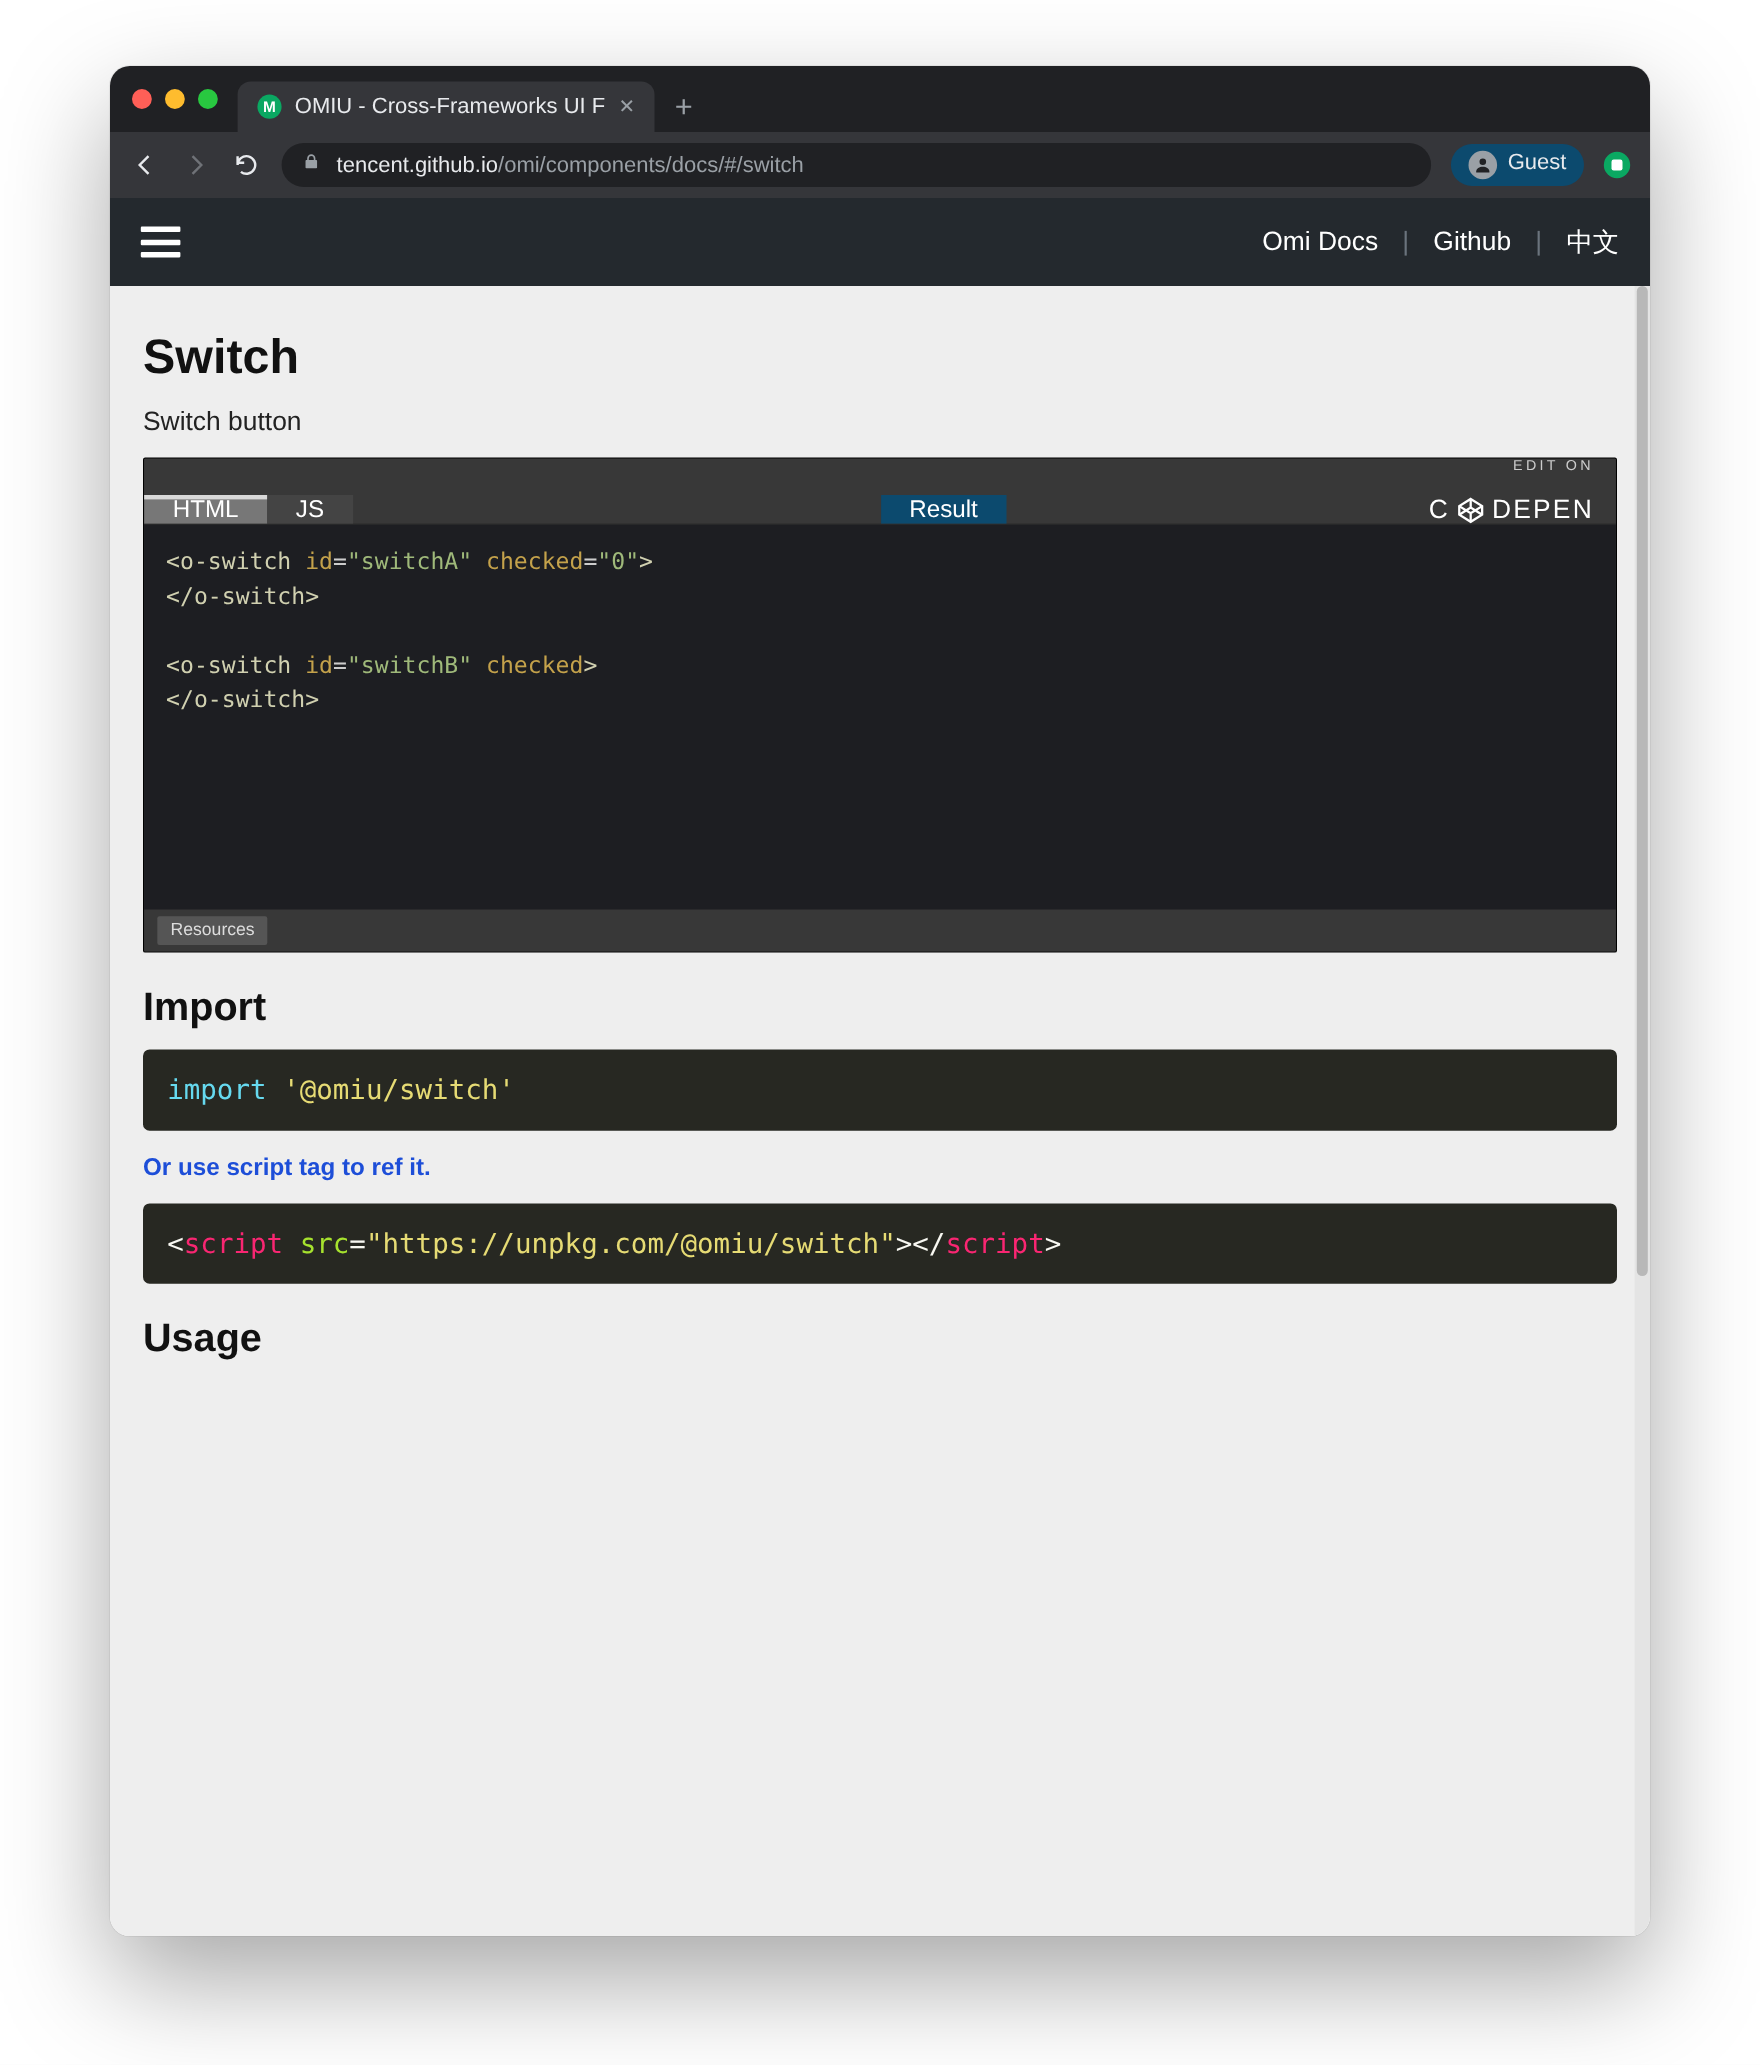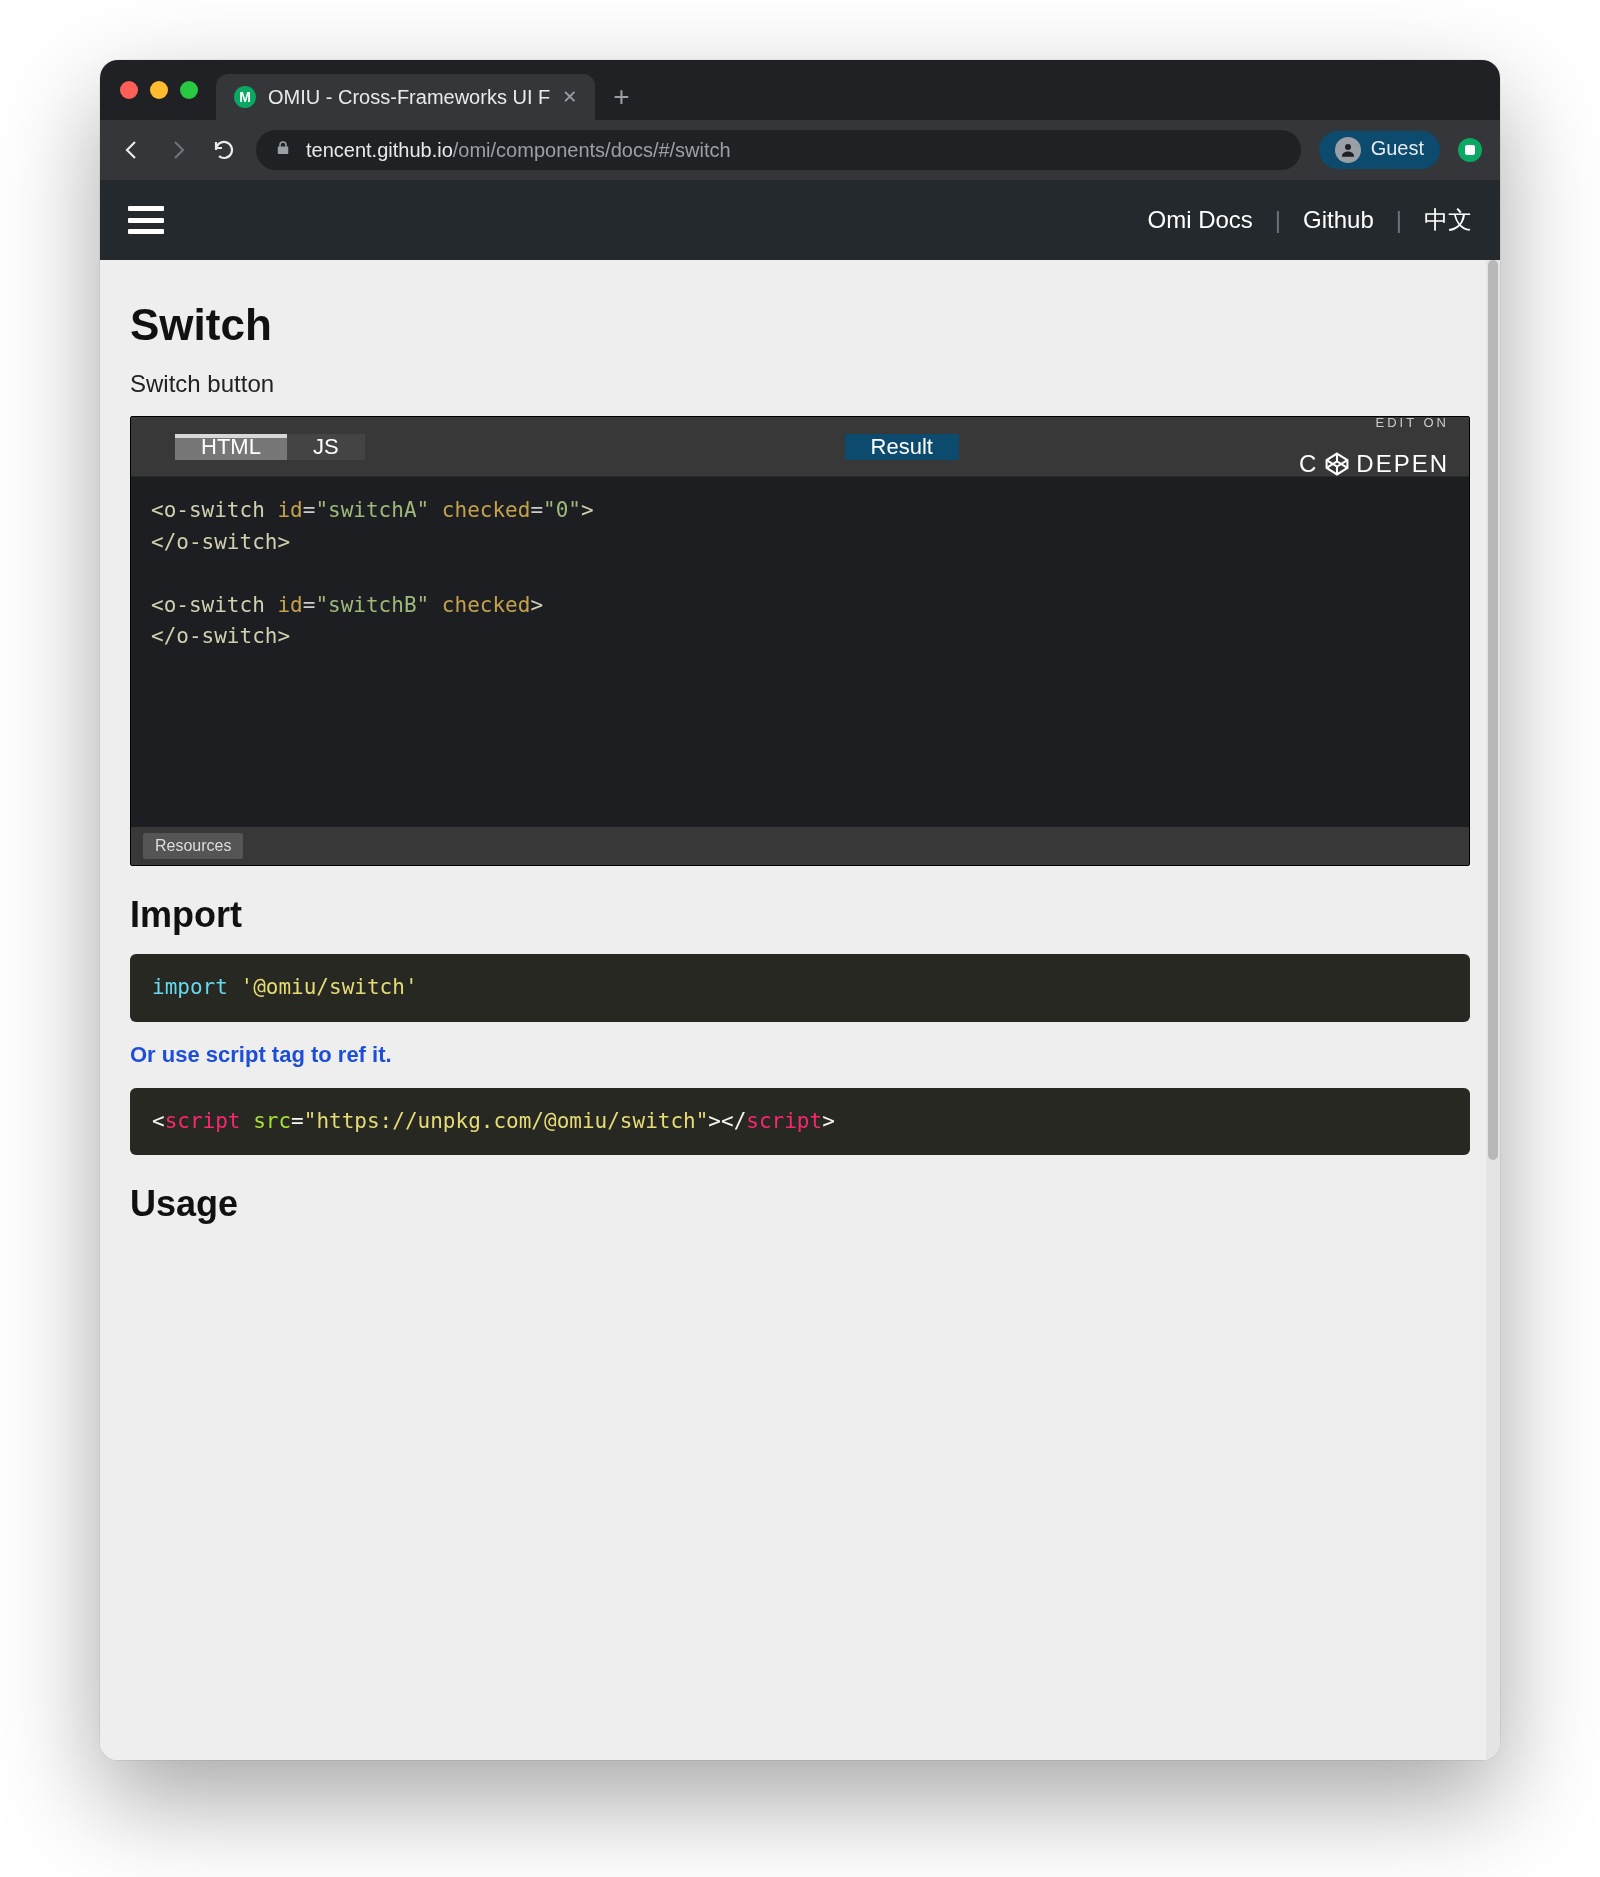--- a/index.html
+++ b/index.html
@@ -105,21 +105,21 @@
   .codepen{
     background:#383838; border:1px solid #000; border-radius:2px;
     overflow:hidden; margin-bottom:24px;
     width:100%;
   }
   .cp-top{
     height:60px;background:#383838;
     display:flex;align-items:stretch;justify-content:space-between;
     border-bottom:1px solid #2a2a2a;
   }
-  .cp-tabs{display:flex;align-items:center;margin-left:44px;}
+  .cp-tabs{display:flex;align-items:flex-end;}
   .cp-tab{
     display:flex;align-items:center;padding:0 26px;color:#fff;font-size:22px;
     background:#444;position:relative;
   }
   .cp-tab.active{background:#777;}
   .cp-tab.active::before{content:"";position:absolute;top:0;left:0;right:0;height:4px;background:#d8d8d8;}
   .cp-tab.result{margin-left:480px;background:#0c4a6e;}
   .cp-brand{
     display:flex;flex-direction:column;align-items:flex-end;justify-content:center;
     padding:0 20px;color:#fff;gap:20px;
@@ -144,21 +144,21 @@
   .t-tag{color:#d0d0b0;}
   .t-attr{color:#c4a24b;margin-top:36px;}
   .t-str{color:#9fb97a;}
   .t-punc{color:#cccccc;}
 
   
   .codeblock{
     background:#272822;color:#f8f8f2;border-radius:6px;
     padding:18px 22px;
     font-family:"SFMono-Regular",Consolas,Menlo,monospace;
-    font-size:21px;line-height:1.5;white-space:pre;overflow:auto;
+    font-size:25px;line-height:1.5;white-space:pre;overflow:auto;
     margin-bottom:10px;
   }
   .kw{color:#66d9ef;}
   .st{color:#e6db74;}
   .tg{color:#f92672;}
   .at{color:#a6e22e;}
   .pn{color:#f8f8f2;}
 
   
   .fakescroll{

